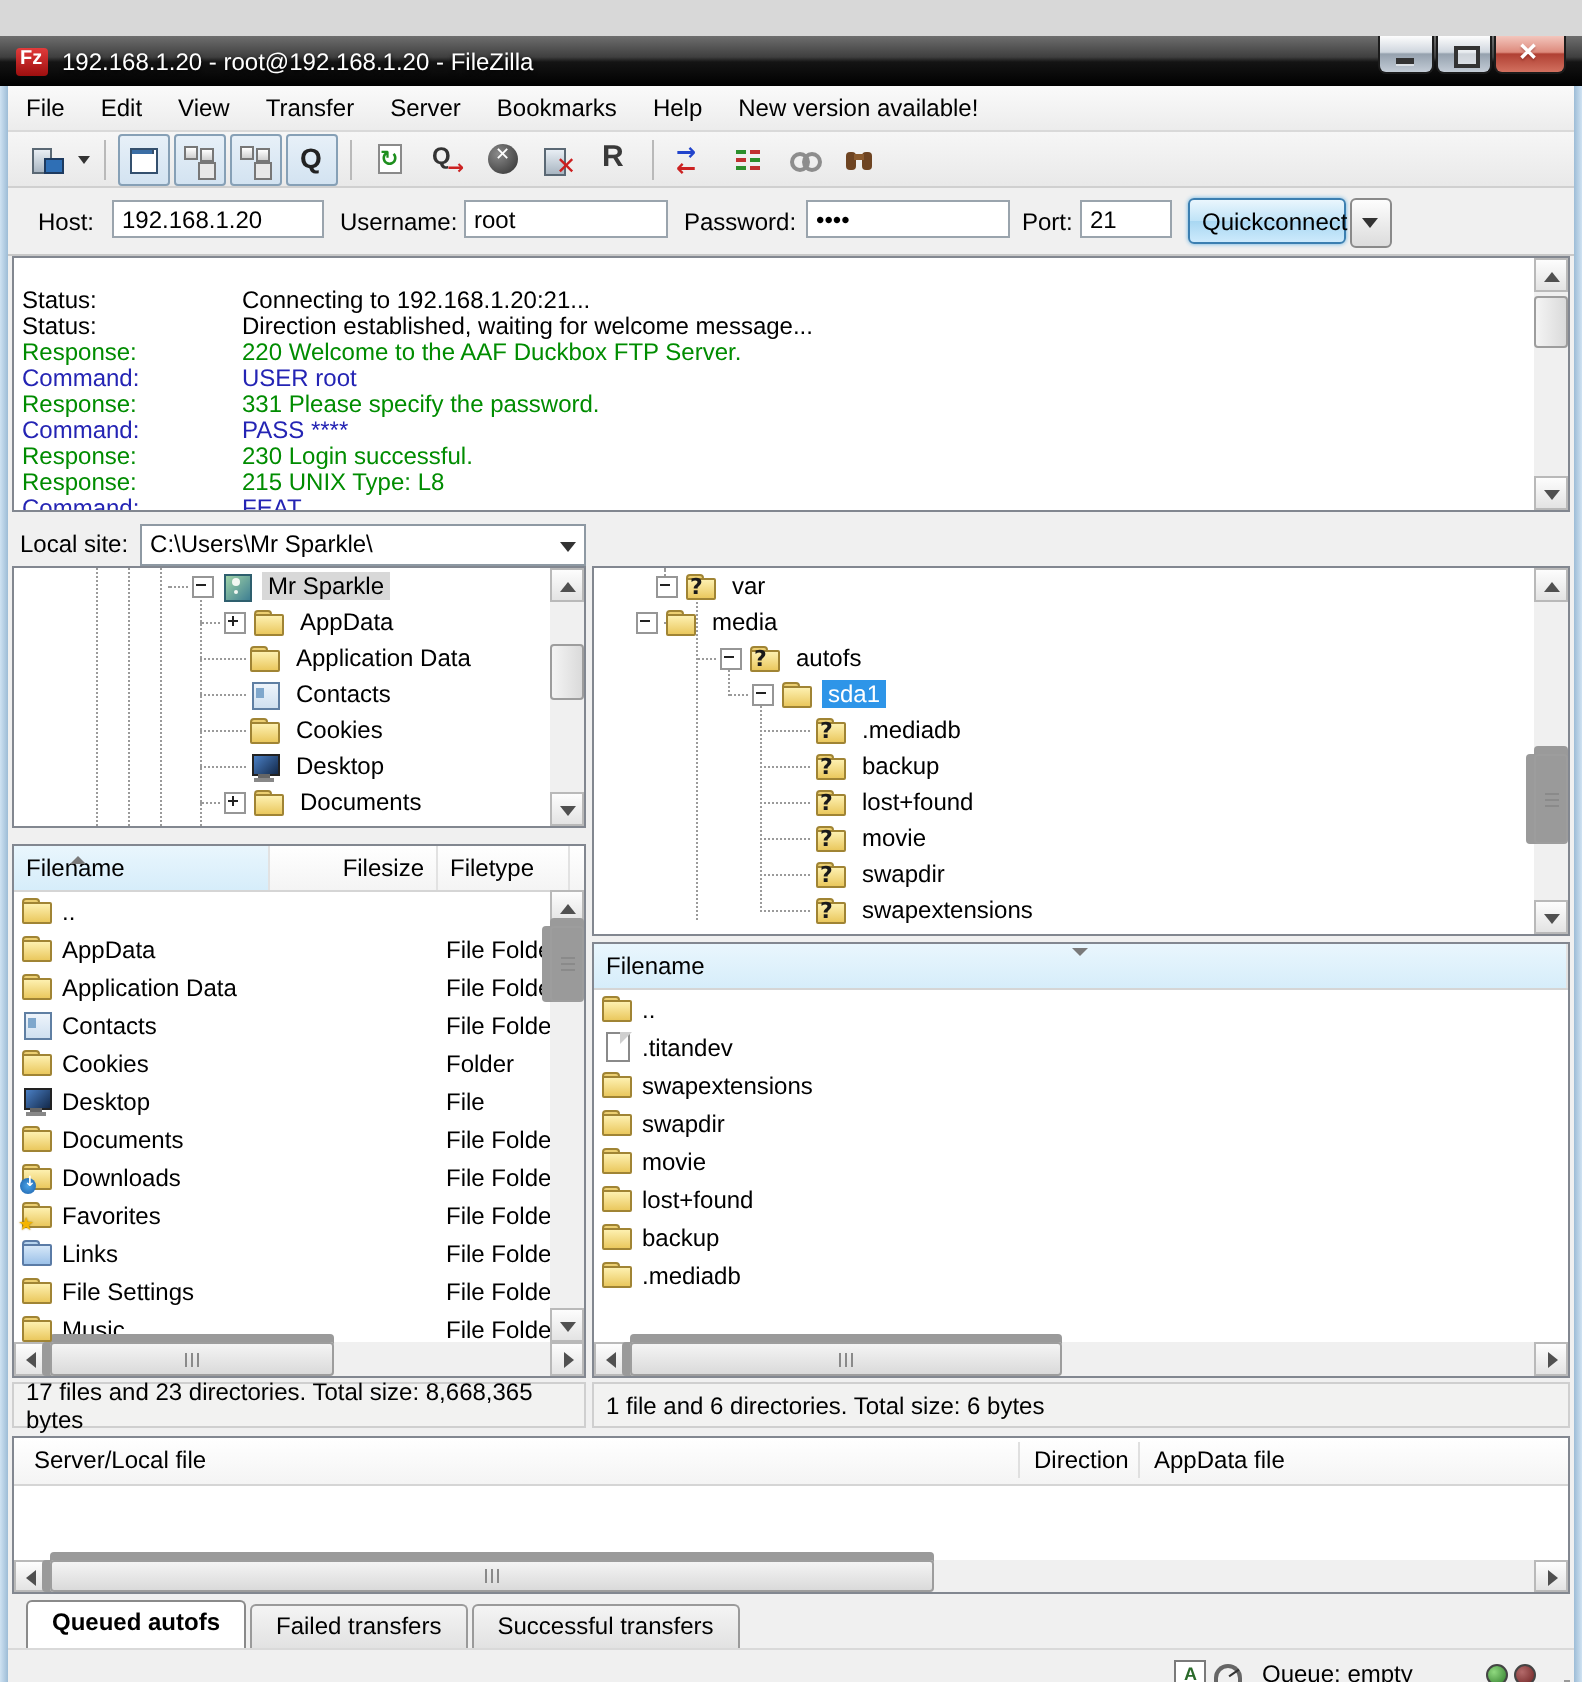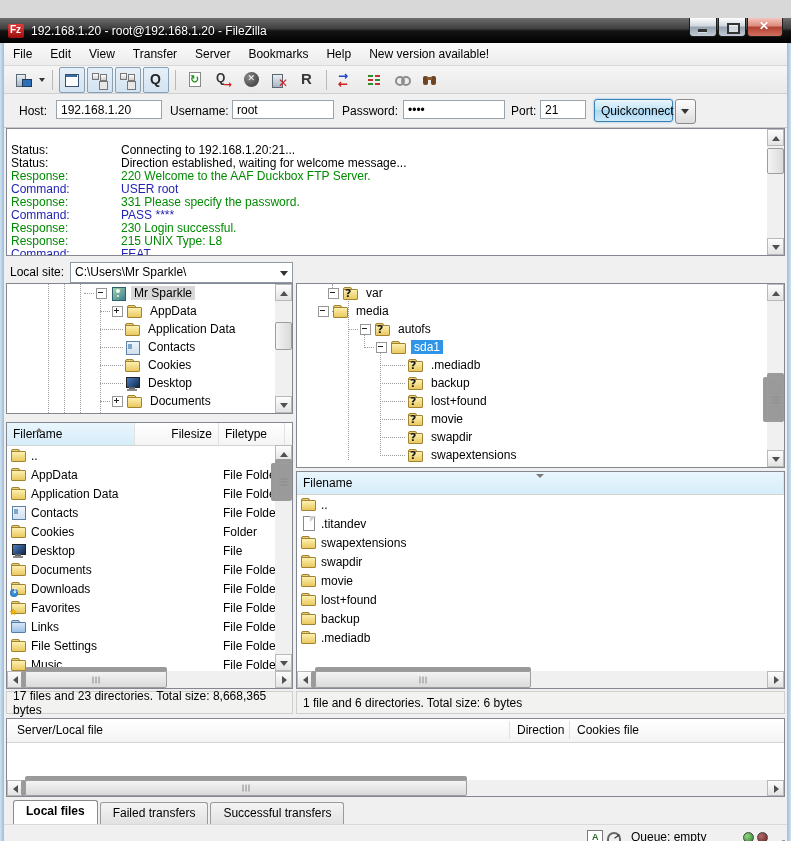--- a/index.html
+++ b/index.html
@@ -555,31 +555,31 @@
     <div class="statusline" style="left:292px;top:648px;width:489px">
         <span>1 file and 6 directories. Total size: 6 bytes</span>
       </div>
 
     <div class="queuebox">
       <div class="qhead">
         <span style="left:10px">Server/Local file</span>
         <i class="qdiv" style="left:502px"></i>
         <span style="left:510px">Direction</span>
         <i class="qdiv" style="left:562px"></i>
-        <span style="left:570px">Cookies file</span>
+        <span style="left:570px">AppData file</span>
       </div>
       <div class="hsb" style="left:0;bottom:0;width:777px;height:16px">
         <span class="sbtn lf" style="left:0;height:16px"></span>
         <span class="thumb grip" style="top:0;height:16px;left:18px;width:442px"></span>
         <span class="sbtn rt" style="right:0;height:16px"></span>
       </div>
     </div>
 
     <div class="tabsrow">
-      <span class="tab active">Local files</span>
+      <span class="tab active">Queued autofs</span>
       <span class="tab">Failed transfers</span>
       <span class="tab">Successful transfers</span>
     </div>
 
     <div class="sbar">
       <span class="sb-ico1"></span>
       <span class="sb-ico2"></span>
       <span class="sb-queue">Queue: empty</span>
       <span class="led green"></span>
       <span class="led red"></span>

